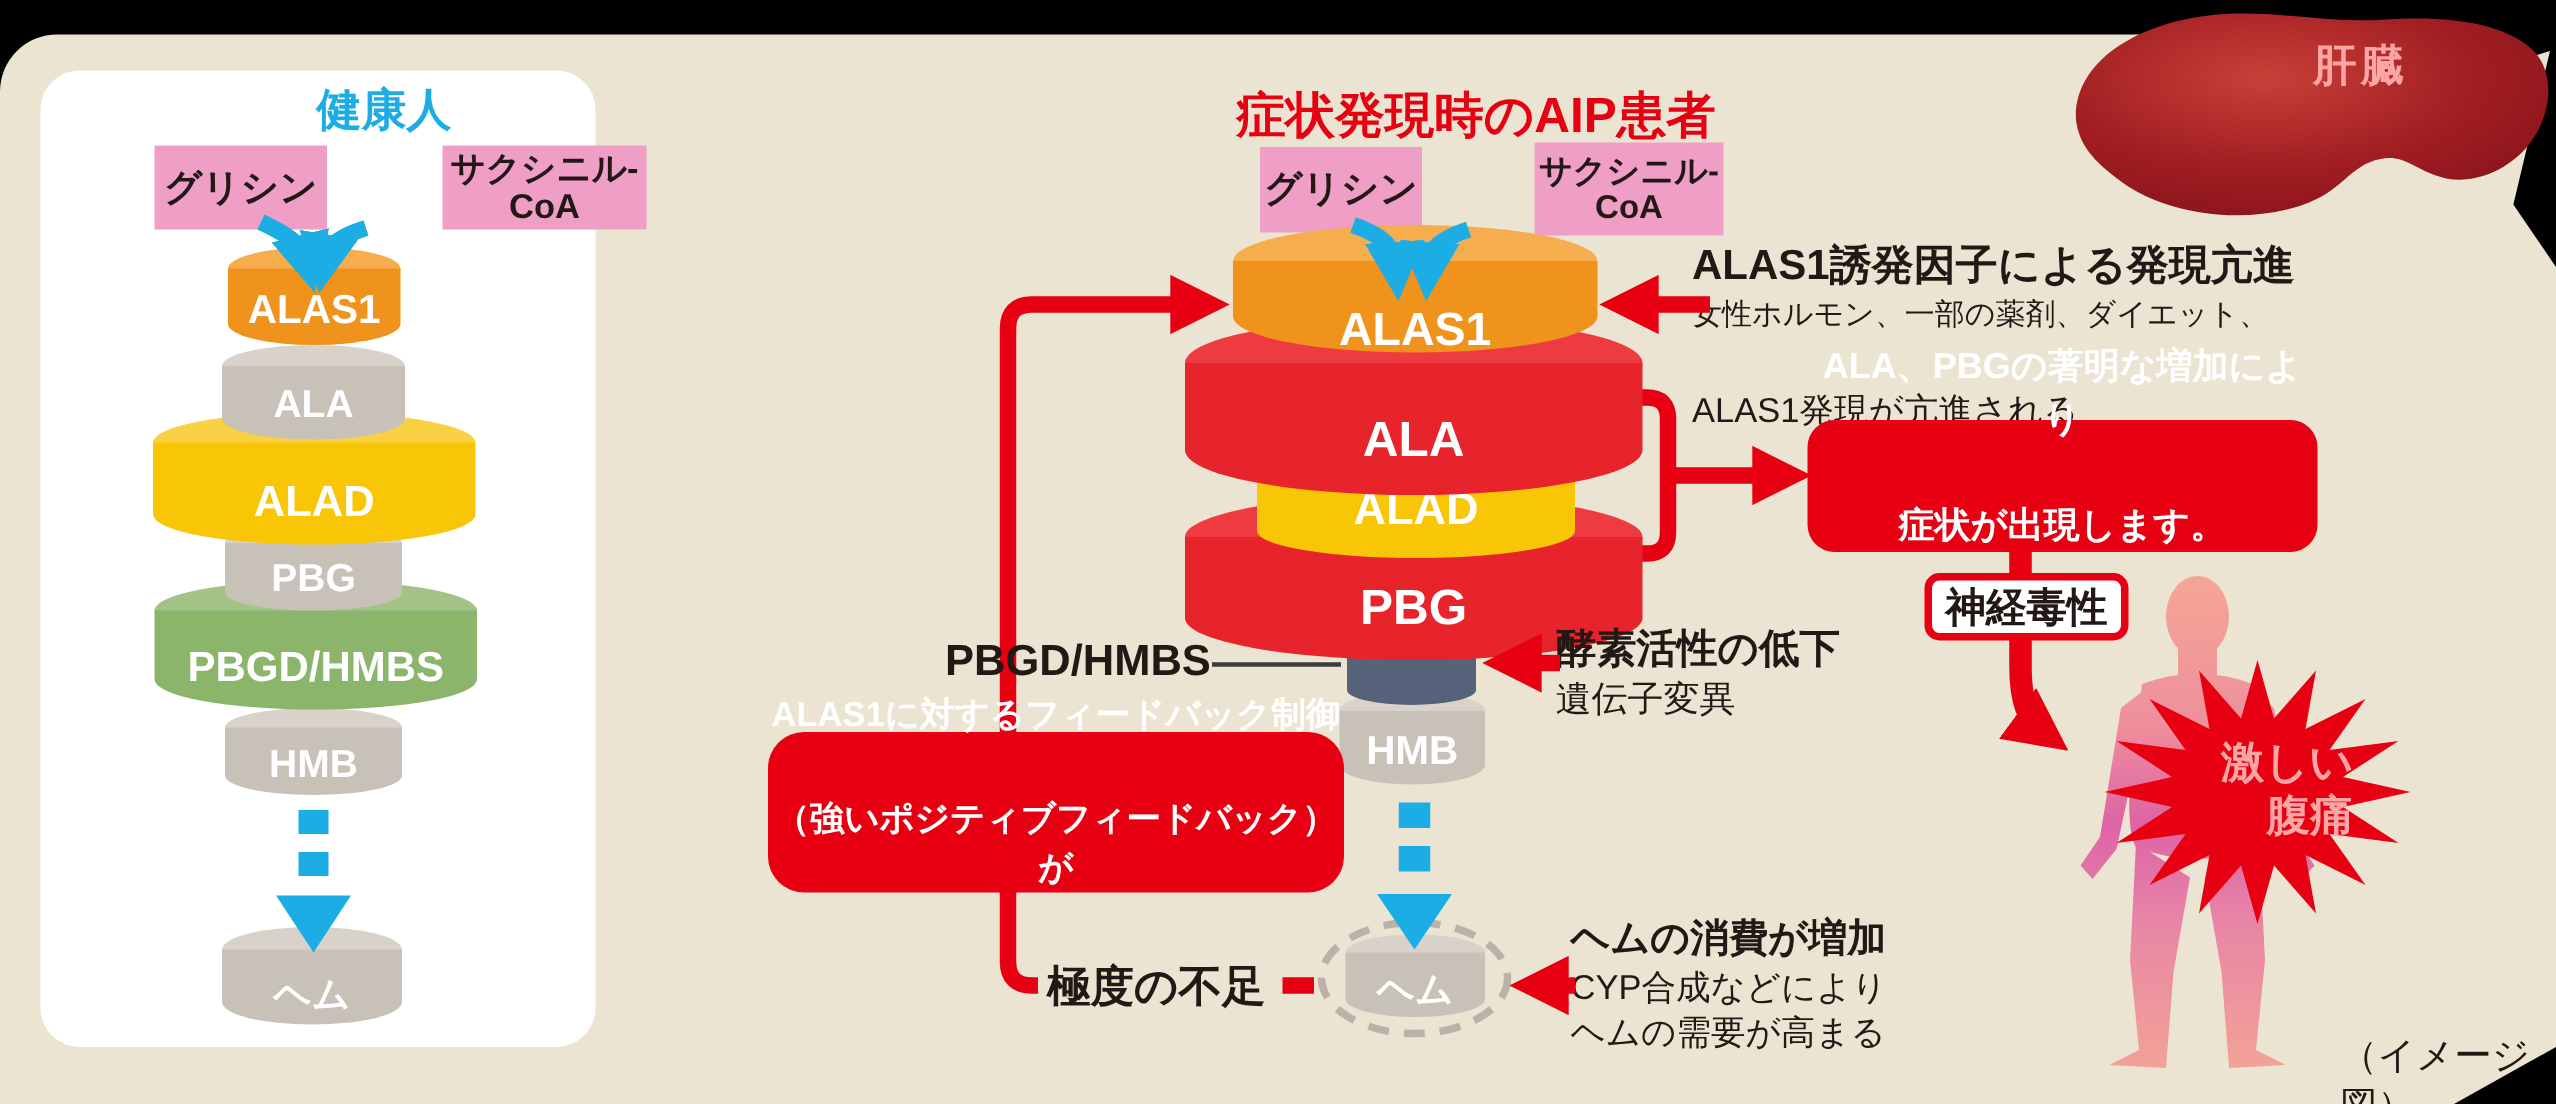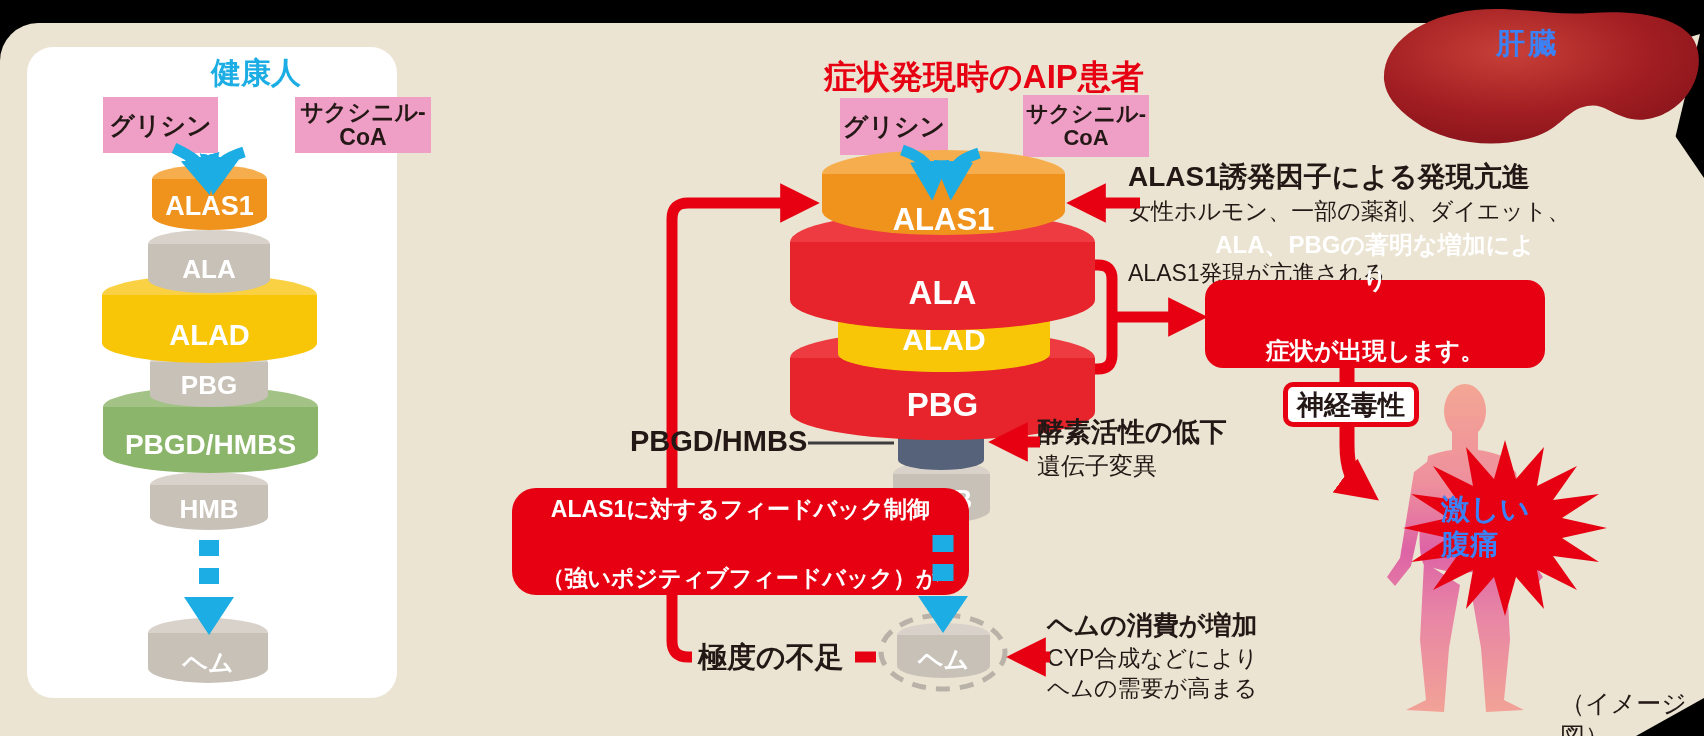--- a/index.html
+++ b/index.html
@@ -19,21 +19,21 @@
   .cyl{position:absolute;}
   .cyl .top{position:absolute;left:0;top:0;width:100%;height:calc(var(--ry)*2);background:var(--ct);border-radius:50%;}
   .cyl .side{position:absolute;left:0;top:var(--ry);width:100%;bottom:0;background:var(--cs);
              border-radius:0 0 50% 50% / 0 0 var(--ry) var(--ry);}
   .cyl .lbl{position:absolute;left:0;width:100%;text-align:center;color:#fff;font-weight:800;}
   .redbox{position:absolute;background:#e60012;color:#fff;font-weight:800;text-align:center;
           display:flex;flex-direction:column;justify-content:flex-end;gap:36px;}
   .neurobox{position:absolute;background:#fff;border:5px solid #e60012;border-radius:10px;color:#231815;
             font-weight:800;display:flex;align-items:center;justify-content:center;box-sizing:border-box;text-align:right;}
   .h{font-weight:800;}
-  .whitetxt{color:#3b82f6;font-weight:800;text-align:left;font-family:Liberation Serif, serif;}
+  .whitetxt{color:#fca5a5;font-weight:800;text-align:right;font-family:Liberation Serif, serif;}
 </style>
 </head>
 <body>
 
 <div id="stage">
 
   <div class="bg"></div>
 
   <svg id="svg-under" class="lay" width="1704" height="736" viewBox="0 0 1704 736">
     <defs>
@@ -188,36 +188,36 @@
     </div>
     <div class="cyl" style="left:822px;top:150px;width:243px;height:85px;--ry:24px;--ct:#f6ad4d;--cs:#f0931d;">
       <div class="top"></div>
         <div class="side"></div>
       <div class="lbl" style="top:52px;font-size:31px;">ALAS1</div>
     </div>
 
     <div class="abs h" style="left:630px;top:425px;width:176px;font-size:29px;text-align:right;">PBGD/HMBS</div>
 
     <div class="abs h" style="left:1128px;top:158px;font-size:28px;">ALAS1誘発因子による発現亢進</div>
-    <div class="abs" style="left:1128px;top:196px;font-size:23px;">女性ホルモン、一部の薬剤、ダイエット、</div>
+    <div class="abs" style="left:1128px;top:196px;font-size:20px;">女性ホルモン、一部の薬剤、ダイエット、</div>
     <div class="abs" style="left:1128px;top:258px;font-size:23px;">ALAS1発現が亢進される</div>
 
     <div class="abs h" style="left:1037px;top:414px;font-size:27px;">酵素活性の低下</div>
     <div class="abs" style="left:1037px;top:450px;font-size:24px;">遺伝子変異</div>
 
     <div class="redbox" style="left:1205px;top:280px;width:340px;height:88px;border-radius:18px;font-size:24px;line-height:35px;">
       <span>ALA、PBGの著明な増加により</span>
       <span>症状が出現します。</span>
     </div>
 
     <div class="neurobox" style="left:1283px;top:382px;width:136px;height:45px;font-size:27px;">
       <span>神経毒性</span>
     </div>
 
-    <div class="redbox" style="left:512px;top:488px;width:457px;height:107px;border-radius:24px;font-size:23px;line-height:33px;">
+    <div class="redbox" style="left:512px;top:488px;width:384px;height:107px;border-radius:24px;font-size:23px;line-height:33px;">
       <span>ALAS1に対するフィードバック制御</span>
       <span>（強いポジティブフィードバック）が</span>
     </div>
 
     <div class="abs h" style="left:698px;top:638px;font-size:29px;">極度の不足</div>
 
     <div class="abs h" style="left:1047px;top:608px;font-size:26px;">ヘムの消費が増加</div>
     <div class="abs" style="left:1047px;top:673px;font-size:23px;">ヘムの需要が高まる</div>
     <div class="abs" style="left:1047px;top:643px;font-size:23px;">CYP合成などにより</div>
 

